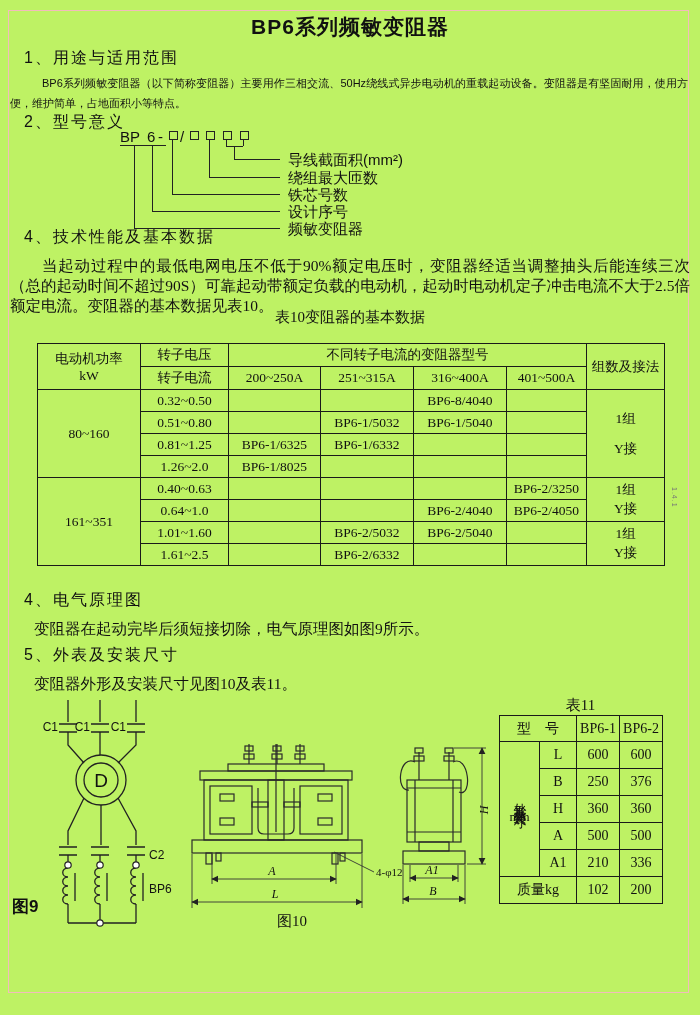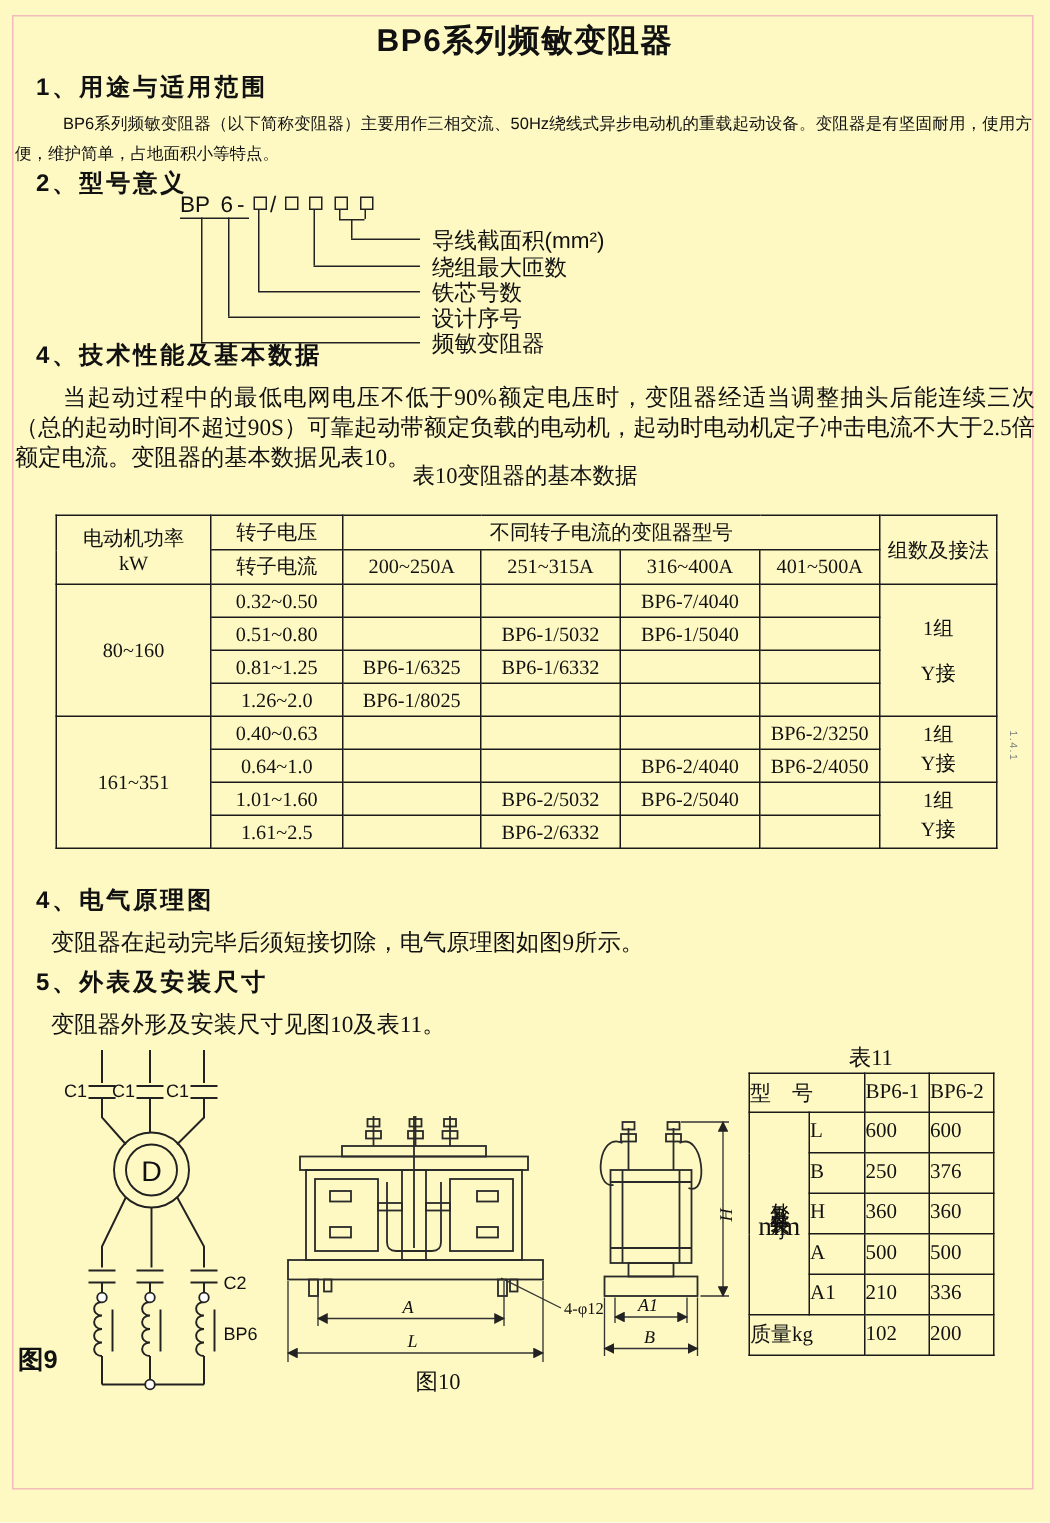--- a/index.html
+++ b/index.html
@@ -1,22 +1,22 @@
 <!DOCTYPE html>
 <html><head>
 <meta charset="utf-8">
 <style>
   html,body { margin:0; padding:0; background:#fff; }
-  .page { position:relative; width:700px; height:1015px; background:#fef9c3;
+  .page { position:relative; width:700px; height:1015px; background:#bef264;
           font-family:"Liberation Sans",sans-serif; color:#111; overflow:hidden; }
   .border-rect { position:absolute; left:8px; top:10px; width:679px; height:981px;
                  border:1px solid #f2bcbc; pointer-events:none; }
   .title { position:absolute; top:13px; left:0; width:100%; text-align:center;
            font-size:21px; font-weight:bold; letter-spacing:1px; }
-  .sec-h { position:absolute; left:24px; font-size:16px; font-weight:bold; letter-spacing:2px; }
+  .sec-h { position:absolute; left:24px; font-size:16px; font-weight:normal; letter-spacing:2px; }
   .body-sans { position:absolute; left:10px; width:678px; font-size:11px; line-height:20px;
                text-align:justify; text-justify:inter-ideograph; }
   .body-serif { position:absolute; left:10px; width:680px; font-family:"Liberation Serif",serif;
                 font-size:15.5px; line-height:20px; text-align:justify; }
   .ind { text-indent:32px; }
   .ind-s { text-indent:24px; }
 
   
   .model-diagram { position:absolute; left:120px; top:128px; width:400px; height:112px; }
   .md-abs { position:absolute; font-size:15px; font-weight:normal; }
@@ -41,26 +41,26 @@
   
   svg { position:absolute; }
   .fig9 { left:8px; top:693px; }
   .fig10 { left:182px; top:732px; }
 
   
   .t11-caption { position:absolute; left:499px; top:696px; width:163px; text-align:center;
                  font-family:"Liberation Serif",serif; font-size:15px; }
   table.t11 { position:absolute; left:499px; top:715px; border-collapse:collapse;
               table-layout:fixed; font-family:"Liberation Serif",serif; font-size:14px; }
-  .t11 td { border:1.4px solid #1a1a1a; text-align:left; padding:0; vertical-align:middle; }
+  .t11 td { border:1.4px solid #1a1a1a; text-align:center; padding:0; vertical-align:middle; }
   .t11 tr { height:27px; }
   .t11 tr.hrow { height:26px; }
   .vcell-inner { display:flex; flex-direction:column; align-items:center; justify-content:center; gap:2px; }
   .vtext { writing-mode:vertical-rl; text-orientation:upright; letter-spacing:2px; font-size:13px; }
-  .vunit { font-size:18px; }
+  .vunit { font-size:13px; }
 
   .page-num { position:absolute; top:964px; left:0; width:100%; text-align:center; font-size:15px; }
   .margin-mark { position:absolute; left:678px; top:487px; font-size:7px; color:#777;
                  transform:rotate(90deg); transform-origin:left top; letter-spacing:1px; }
 </style>
 </head>
 <body>
 
 <div class="page">
   <div class="border-rect"></div>
@@ -135,21 +135,21 @@
       <td>200~250A</td>
       <td>251~315A</td>
       <td>316~400A</td>
       <td>401~500A</td>
     </tr>
     <tr>
       <td rowspan="4">80~160</td>
       <td>0.32~0.50</td>
       <td></td>
       <td></td>
-      <td>BP6-7/4040</td>
+      <td>BP6-8/4040</td>
       <td></td>
       <td rowspan="4" class="grp-tall">
         <div class="grp-box">
           <div>1组</div>
           <div>Y接</div>
         </div>
       </td>
     </tr>
     <tr>
       <td>0.51~0.80</td>

